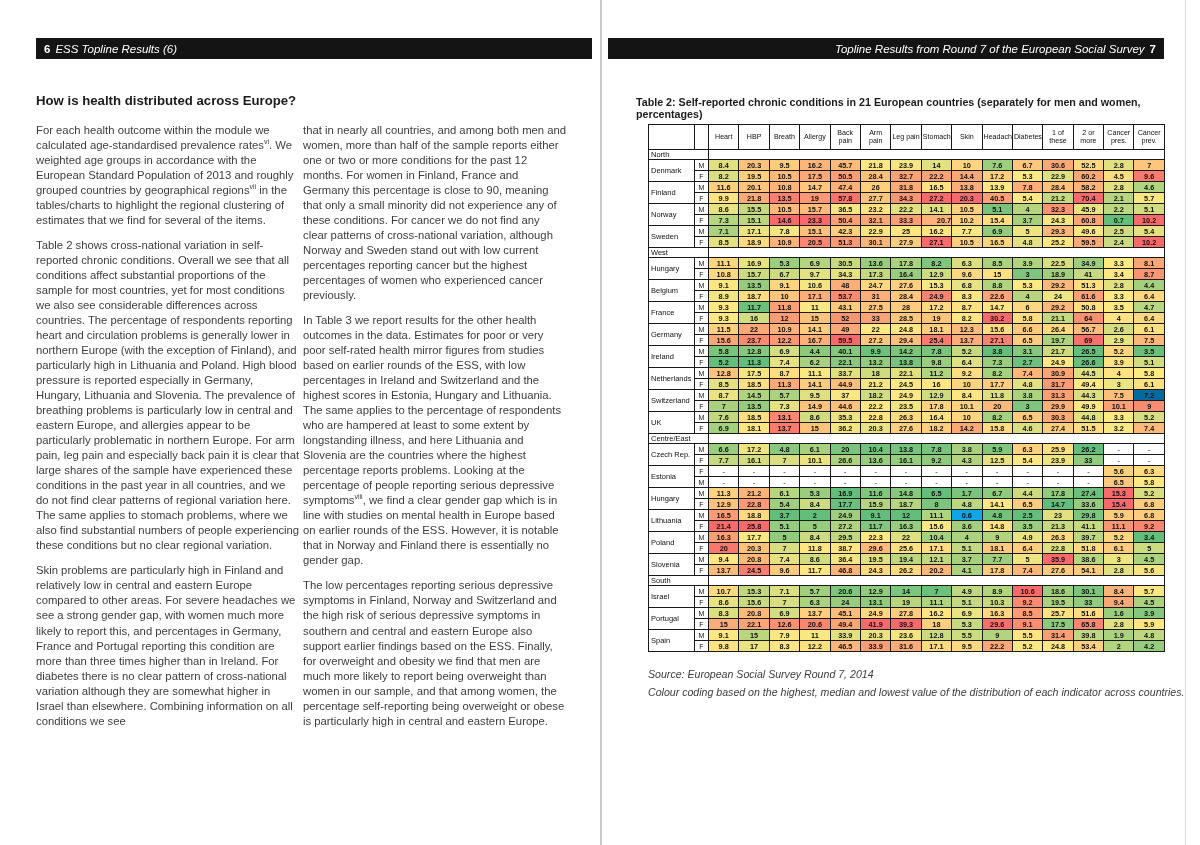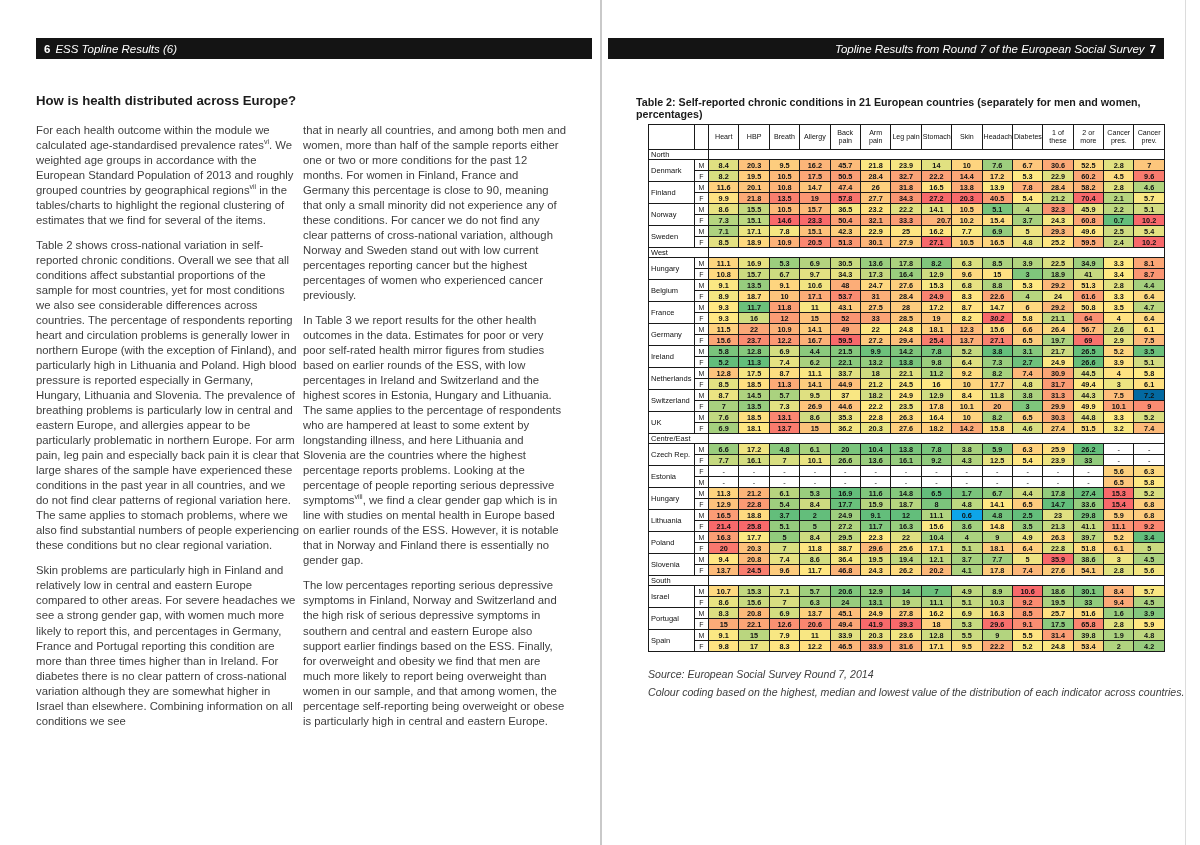--- a/index.html
+++ b/index.html
@@ -374,21 +374,21 @@
         <td class="sex">F</td>
         <td class="num" style="background: rgb(255, 232, 131);">9.3</td>
         <td class="num" style="background: rgb(210, 221, 129);">16</td>
         <td class="num" style="background: rgb(251, 156, 117);">12</td>
         <td class="num" style="background: rgb(253, 194, 124);">15</td>
         <td class="num" style="background: rgb(250, 149, 115);">52</td>
         <td class="num" style="background: rgb(251, 163, 118);">33</td>
         <td class="num" style="background: rgb(253, 199, 125);">28.5</td>
         <td class="num" style="background: rgb(253, 197, 124);">19</td>
         <td class="num" style="background: rgb(255, 230, 131);">8.2</td>
-        <td class="num" style="background: rgb(248, 105, 107); font-style: italic;">30.2</td>
+        <td class="num" style="background: rgb(248, 105, 107);">30.2</td>
         <td class="num" style="background: rgb(254, 221, 129);">5.8</td>
         <td class="num" style="background: rgb(195, 217, 128);">21.1</td>
         <td class="num" style="background: rgb(250, 144, 114);">64</td>
         <td class="num" style="background: rgb(255, 226, 130);">4</td>
         <td class="num" style="background: rgb(254, 216, 128);">6.4</td>
       </tr>
       <tr class="data-row">
         <td class="country" rowspan="2">Germany</td>
         <td class="sex">M</td>
         <td class="num" style="background: rgb(254, 209, 126);">11.5</td>
@@ -425,21 +425,21 @@
         <td class="num" style="background: rgb(231, 226, 130);">2.9</td>
         <td class="num" style="background: rgb(252, 184, 122);">7.5</td>
       </tr>
       <tr class="data-row">
         <td class="country" rowspan="2">Ireland</td>
         <td class="sex">M</td>
         <td class="num" style="background: rgb(122, 196, 124);">5.8</td>
         <td class="num" style="background: rgb(134, 200, 125);">12.8</td>
         <td class="num" style="background: rgb(212, 221, 129);">6.9</td>
         <td class="num" style="background: rgb(139, 201, 125);">4.4</td>
-        <td class="num" style="background: rgb(133, 199, 125);">21.5</td>
+        <td class="num" style="background: rgb(133, 199, 125);">40.1</td>
         <td class="num" style="background: rgb(109, 193, 123);">9.9</td>
         <td class="num" style="background: rgb(126, 197, 124);">14.2</td>
         <td class="num" style="background: rgb(121, 196, 124);">7.8</td>
         <td class="num" style="background: rgb(197, 217, 128);">5.2</td>
         <td class="num" style="background: rgb(99, 190, 123);">3.8</td>
         <td class="num" style="background: rgb(132, 199, 125);">3.1</td>
         <td class="num" style="background: rgb(205, 219, 128);">21.7</td>
         <td class="num" style="background: rgb(101, 191, 123);">26.5</td>
         <td class="num" style="background: rgb(254, 213, 127);">5.2</td>
         <td class="num" style="background: rgb(106, 192, 123);">3.5</td>
@@ -516,21 +516,21 @@
         <td class="num" style="background: rgb(251, 159, 117);">31.3</td>
         <td class="num" style="background: rgb(220, 223, 129);">44.3</td>
         <td class="num" style="background: rgb(253, 189, 123);">7.5</td>
         <td class="num" style="background: #0369a1;">7.2</td>
       </tr>
       <tr class="data-row">
         <td class="sex">F</td>
         <td class="num" style="background: rgb(169, 209, 127);">7</td>
         <td class="num" style="background: rgb(151, 204, 126);">13.5</td>
         <td class="num" style="background: rgb(227, 225, 130);">7.3</td>
-        <td class="num" style="background: rgb(253, 195, 124);">26.9</td>
+        <td class="num" style="background: rgb(253, 195, 124);">14.9</td>
         <td class="num" style="background: rgb(253, 193, 124);">44.6</td>
         <td class="num" style="background: rgb(255, 232, 131);">22.2</td>
         <td class="num" style="background: rgb(241, 229, 130);">23.5</td>
         <td class="num" style="background: rgb(254, 211, 127);">17.8</td>
         <td class="num" style="background: rgb(254, 211, 127);">10.1</td>
         <td class="num" style="background: rgb(252, 186, 122);">20</td>
         <td class="num" style="background: rgb(127, 198, 124);">3</td>
         <td class="num" style="background: rgb(252, 176, 120);">29.9</td>
         <td class="num" style="background: rgb(255, 231, 131);">49.9</td>
         <td class="num" style="background: rgb(251, 161, 118);">10.1</td>

